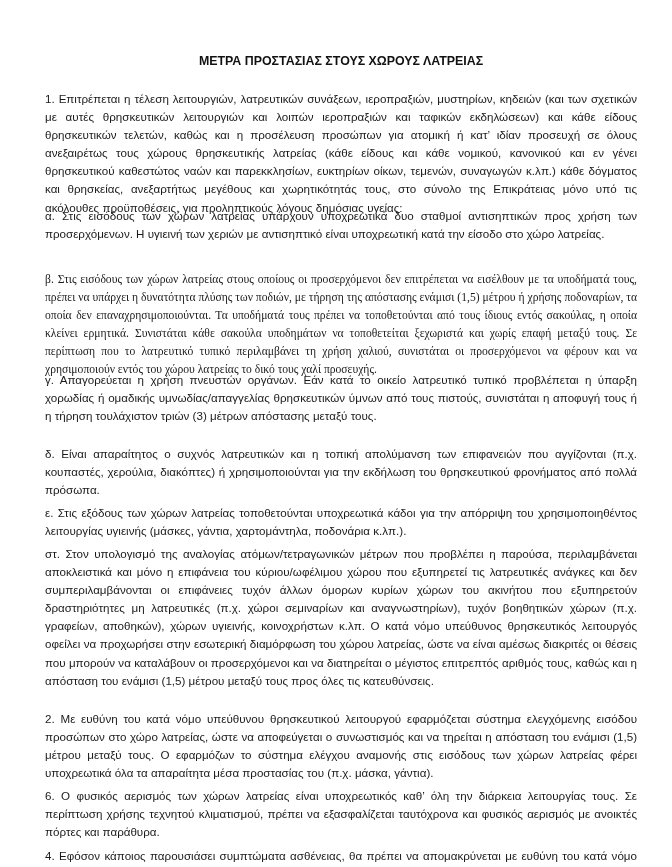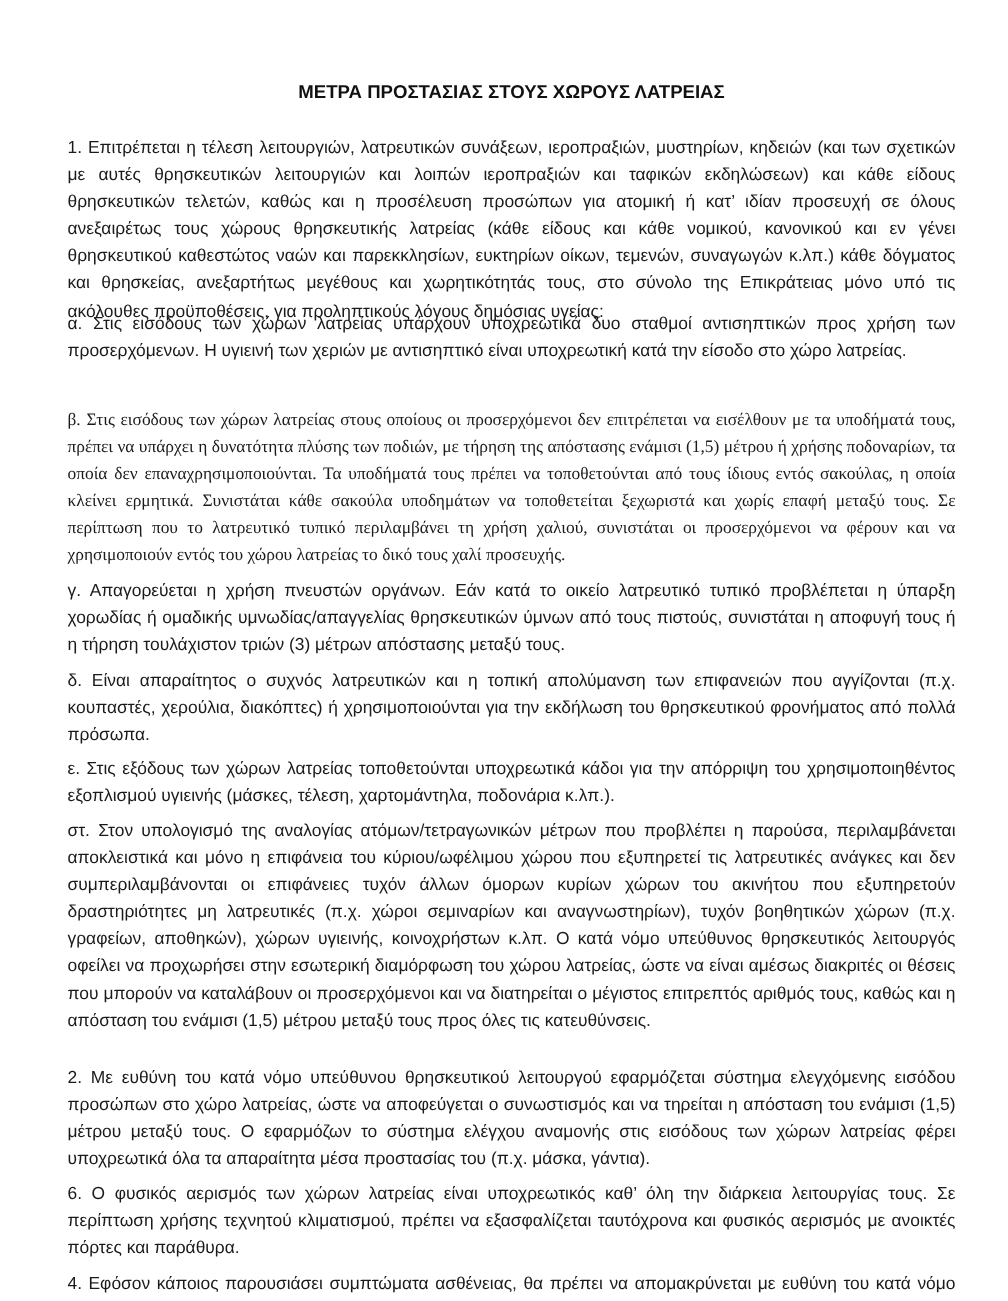--- a/index.html
+++ b/index.html
@@ -37,37 +37,37 @@
     .para {
       font-size: 11.6px;
       line-height: 18.1px;
       text-align: justify;
       margin: 0;
       color: #1a1a1a;
     }
     .p1 { position: absolute; top: 50px; }
     .pa { position: absolute; top: 167px; }
     .pb { position: absolute; top: 231px; font-family: Liberation Serif, serif; }
-    .pc { position: absolute; top: 345px; }
+    .pc { position: absolute; top: 331px; }
     .pd { position: absolute; top: 405px; }
     .pe { position: absolute; top: 464px; }
     .pst { position: absolute; top: 505px; }
     .p2 { position: absolute; top: 670px; }
     .p3 { position: absolute; top: 747px; }
     .p4 { position: absolute; top: 807px; }
   </style>
 </head>
 <body>
 
 <div class="page">
   <h1 class="title">ΜΕΤΡΑ ΠΡΟΣΤΑΣΙΑΣ ΣΤΟΥΣ ΧΩΡΟΥΣ ΛΑΤΡΕΙΑΣ</h1>
 
   <p class="para p1">1. Επιτρέπεται η τέλεση λειτουργιών, λατρευτικών συνάξεων, ιεροπραξιών, μυστηρίων, κηδειών (και των σχετικών με αυτές θρησκευτικών λειτουργιών και λοιπών ιεροπραξιών και ταφικών εκδηλώσεων) και κάθε είδους θρησκευτικών τελετών, καθώς και η προσέλευση προσώπων για ατομική ή κατ’ ιδίαν προσευχή σε όλους ανεξαιρέτως τους χώρους θρησκευτικής λατρείας (κάθε είδους και κάθε νομικού, κανονικού και εν γένει θρησκευτικού καθεστώτος ναών και παρεκκλησίων, ευκτηρίων οίκων, τεμενών, συναγωγών κ.λπ.) κάθε δόγματος και θρησκείας, ανεξαρτήτως μεγέθους και χωρητικότητάς τους, στο σύνολο της Επικράτειας μόνο υπό τις ακόλουθες προϋποθέσεις, για προληπτικούς λόγους δημόσιας υγείας:</p>
   <p class="para pa">α. Στις εισόδους των χώρων λατρείας υπάρχουν υποχρεωτικά δυο σταθμοί αντισηπτικών προς χρήση των προσερχόμενων. Η υγιεινή των χεριών με αντισηπτικό είναι υποχρεωτική κατά την είσοδο στο χώρο λατρείας.</p>
   <p class="para pb">β. Στις εισόδους των χώρων λατρείας στους οποίους οι προσερχόμενοι δεν επιτρέπεται να εισέλθουν με τα υποδήματά τους, πρέπει να υπάρχει η δυνατότητα πλύσης των ποδιών, με τήρηση της απόστασης ενάμισι (1,5) μέτρου ή χρήσης ποδοναρίων, τα οποία δεν επαναχρησιμοποιούνται. Τα υποδήματά τους πρέπει να τοποθετούνται από τους ίδιους εντός σακούλας, η οποία κλείνει ερμητικά. Συνιστάται κάθε σακούλα υποδημάτων να τοποθετείται ξεχωριστά και χωρίς επαφή μεταξύ τους. Σε περίπτωση που το λατρευτικό τυπικό περιλαμβάνει τη χρήση χαλιού, συνιστάται οι προσερχόμενοι να φέρουν και να χρησιμοποιούν εντός του χώρου λατρείας το δικό τους χαλί προσευχής.</p>
   <p class="para pc">γ. Απαγορεύεται η χρήση πνευστών οργάνων. Εάν κατά το οικείο λατρευτικό τυπικό προβλέπεται η ύπαρξη χορωδίας ή ομαδικής υμνωδίας/απαγγελίας θρησκευτικών ύμνων από τους πιστούς, συνιστάται η αποφυγή τους ή η τήρηση τουλάχιστον τριών (3) μέτρων απόστασης μεταξύ τους.</p>
   <p class="para pd">δ. Είναι απαραίτητος ο συχνός λατρευτικών και η τοπική απολύμανση των επιφανειών που αγγίζονται (π.χ. κουπαστές, χερούλια, διακόπτες) ή χρησιμοποιούνται για την εκδήλωση του θρησκευτικού φρονήματος από πολλά πρόσωπα.</p>
-  <p class="para pe">ε. Στις εξόδους των χώρων λατρείας τοποθετούνται υποχρεωτικά κάδοι για την απόρριψη του χρησιμοποιηθέντος εξοπλισμού υγιεινής (μάσκες, τέλεση, χαρτομάντηλα, ποδονάρια κ.λπ.).</p>
+  <p class="para pe">ε. Στις εξόδους των χώρων λατρείας τοποθετούνται υποχρεωτικά κάδοι για την απόρριψη του χρησιμοποιηθέντος λειτουργίας υγιεινής (μάσκες, γάντια, χαρτομάντηλα, ποδονάρια κ.λπ.).</p>
   <p class="para pst">στ. Στον υπολογισμό της αναλογίας ατόμων/τετραγωνικών μέτρων που προβλέπει η παρούσα, περιλαμβάνεται αποκλειστικά και μόνο η επιφάνεια του κύριου/ωφέλιμου χώρου που εξυπηρετεί τις λατρευτικές ανάγκες και δεν συμπεριλαμβάνονται οι επιφάνειες τυχόν άλλων όμορων κυρίων χώρων του ακινήτου που εξυπηρετούν δραστηριότητες μη λατρευτικές (π.χ. χώροι σεμιναρίων και αναγνωστηρίων), τυχόν βοηθητικών χώρων (π.χ. γραφείων, αποθηκών), χώρων υγιεινής, κοινοχρήστων κ.λπ. Ο κατά νόμο υπεύθυνος θρησκευτικός λειτουργός οφείλει να προχωρήσει στην εσωτερική διαμόρφωση του χώρου λατρείας, ώστε να είναι αμέσως διακριτές οι θέσεις που μπορούν να καταλάβουν οι προσερχόμενοι και να διατηρείται ο μέγιστος επιτρεπτός αριθμός τους, καθώς και η απόσταση του ενάμισι (1,5) μέτρου μεταξύ τους προς όλες τις κατευθύνσεις.</p>
   <p class="para p2">2. Με ευθύνη του κατά νόμο υπεύθυνου θρησκευτικού λειτουργού εφαρμόζεται σύστημα ελεγχόμενης εισόδου προσώπων στο χώρο λατρείας, ώστε να αποφεύγεται ο συνωστισμός και να τηρείται η απόσταση του ενάμισι (1,5) μέτρου μεταξύ τους. Ο εφαρμόζων το σύστημα ελέγχου αναμονής στις εισόδους των χώρων λατρείας φέρει υποχρεωτικά όλα τα απαραίτητα μέσα προστασίας του (π.χ. μάσκα, γάντια).</p>
   <p class="para p3">6. Ο φυσικός αερισμός των χώρων λατρείας είναι υποχρεωτικός καθ’ όλη την διάρκεια λειτουργίας τους. Σε περίπτωση χρήσης τεχνητού κλιματισμού, πρέπει να εξασφαλίζεται ταυτόχρονα και φυσικός αερισμός με ανοικτές πόρτες και παράθυρα.</p>
   <p class="para p4">4. Εφόσον κάποιος παρουσιάσει συμπτώματα ασθένειας, θα πρέπει να απομακρύνεται με ευθύνη του κατά νόμο υπεύθυνου θρησκευτικού λειτουργού από τον χώρο λατρείας, τηρώντας τις απαραίτητες προφυλάξεις. Εφόσον δεν είναι δυνατή η άμεση απομάκρυνσή του, πρέπει να απομονωθεί προσωρινά μέχρι την ασφαλή απομάκρυνσή του, αποφεύγοντας την επαφή με άλλα άτομα. Για τον σκοπό αυτό πρέπει</p>
 </div>
 
 </body></html>

